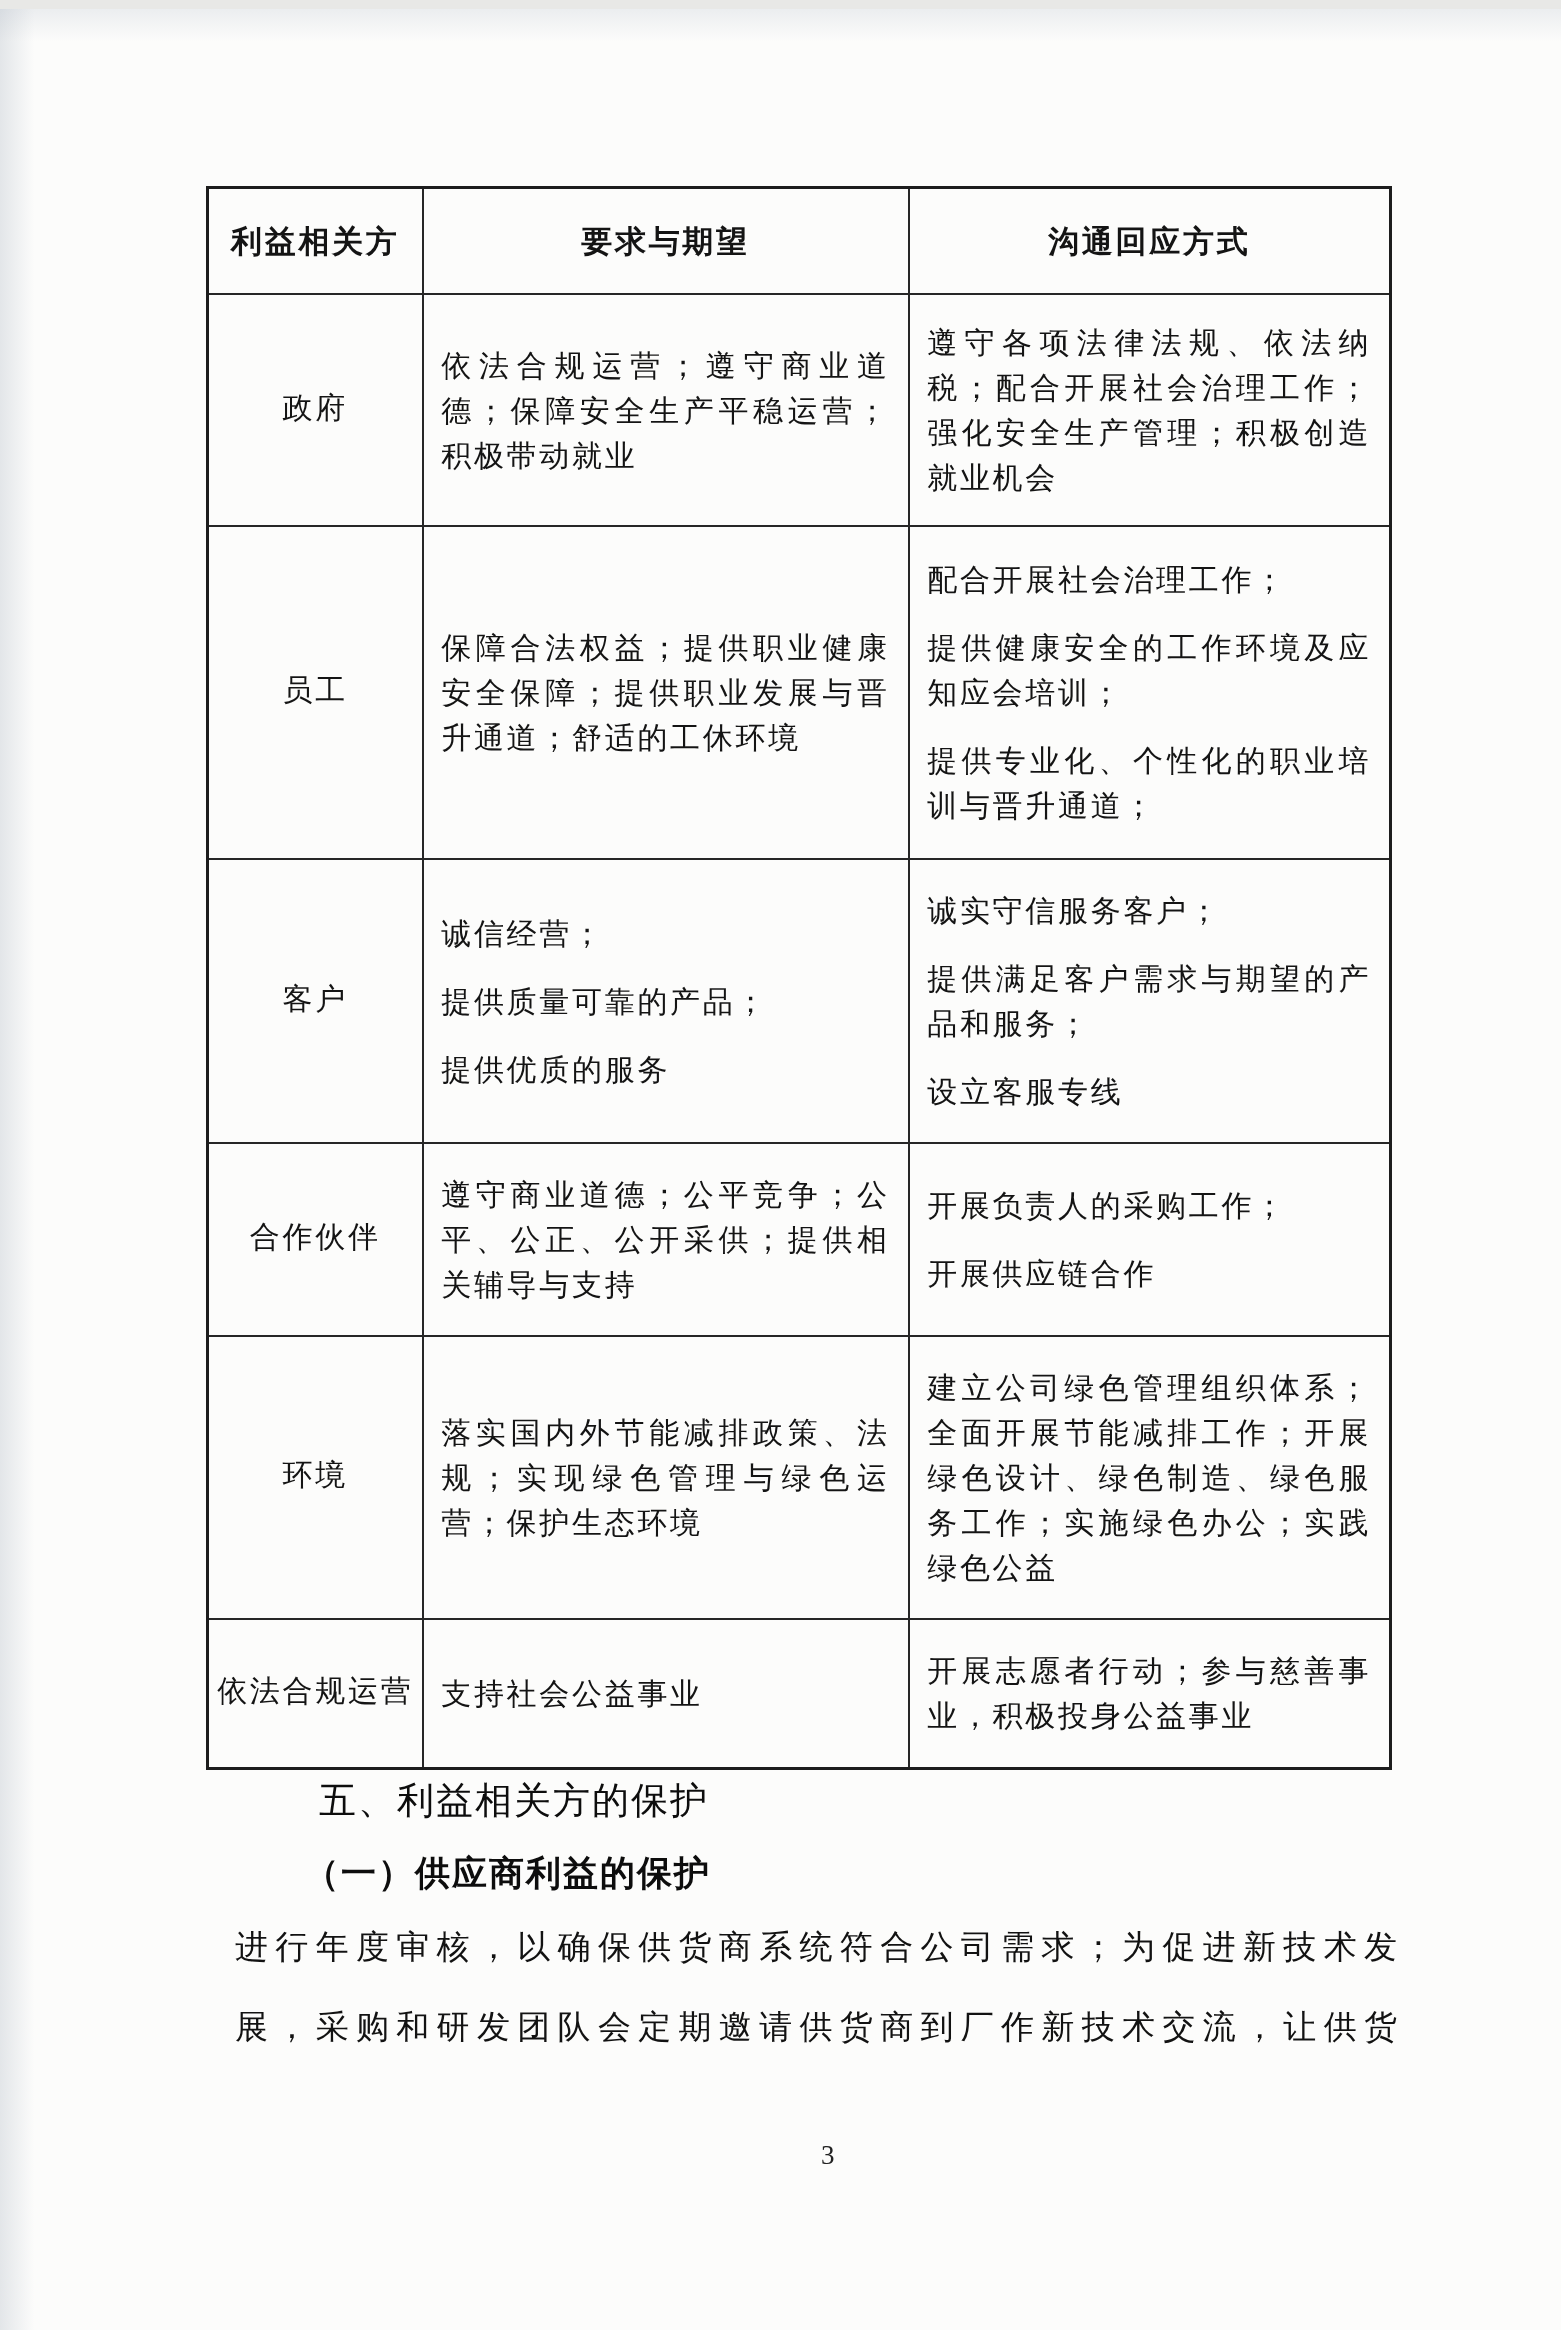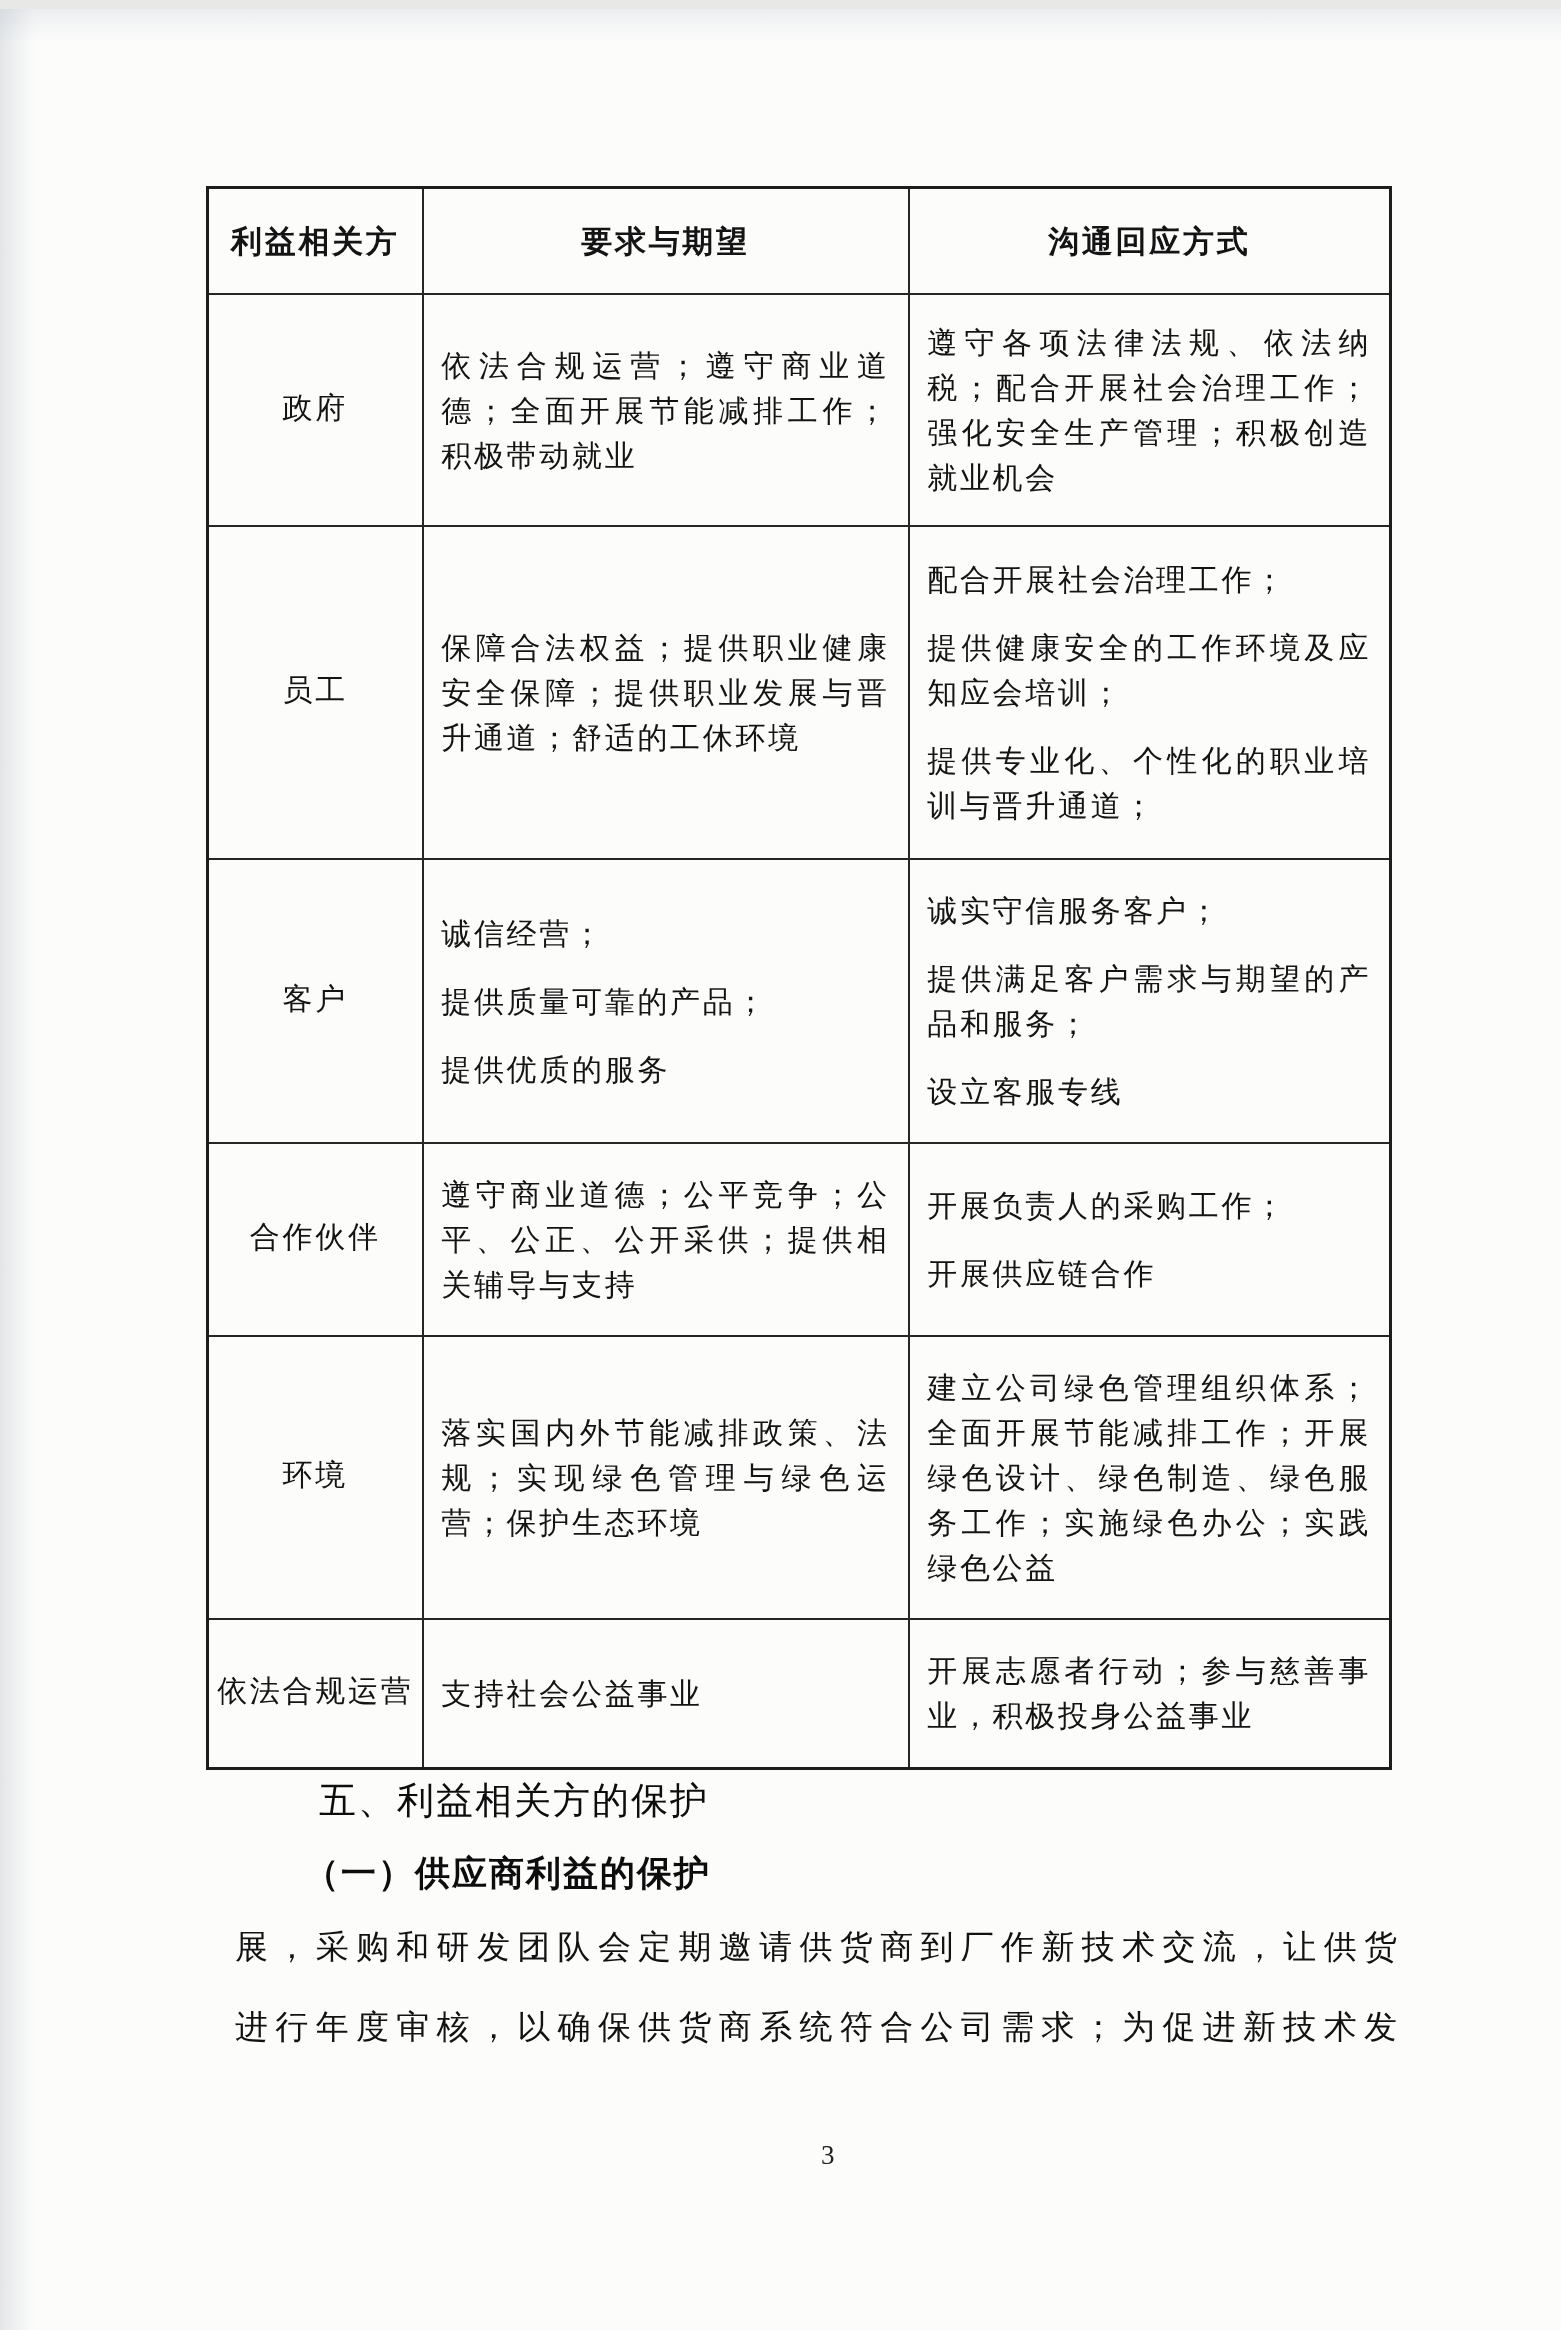--- a/index.html
+++ b/index.html
@@ -100,21 +100,21 @@
     <tbody>
         <tr>
       <th>利益相关方</th>
       <th>要求与期望</th>
       <th>沟通回应方式</th>
     </tr>
 
     <tr class="r1">
       <td class="cell-stakeholder">政府</td>
       <td class="cell-content">
-        <p>依法合规运营；遵守商业道德；全面开展节能减排工作；积极带动就业</p>
+        <p>依法合规运营；遵守商业道德；保障安全生产平稳运营；积极带动就业</p>
       </td>
       <td class="cell-content">
         <p>遵守各项法律法规、依法纳税；配合开展社会治理工作；强化安全生产管理；积极创造就业机会</p>
       </td>
     </tr>
 
     <tr class="r2">
       <td class="cell-stakeholder">员工</td>
       <td class="cell-content">
         <p>保障合法权益；提供职业健康安全保障；提供职业发展与晋升通道；舒适的工休环境</p>
@@ -170,20 +170,20 @@
         <p>开展志愿者行动；参与慈善事业，积极投身公益事业</p>
       </td>
     </tr>
   </tbody>
     </table>
 
   <div class="sec-heading">五、利益相关方的保护</div>
   <div class="sec-subheading">（一）供应商利益的保护</div>
 
   <div class="body-paragraph">
+    <div class="body-line">进行年度审核，以确保供货商系统符合公司需求；为促进新技术发</div>
     <div class="body-line">展，采购和研发团队会定期邀请供货商到厂作新技术交流，让供货</div>
-    <div class="body-line">进行年度审核，以确保供货商系统符合公司需求；为促进新技术发</div>
   </div>
 
   <div class="page-number">3</div>
 
 </div>
 
 
 </body></html>

